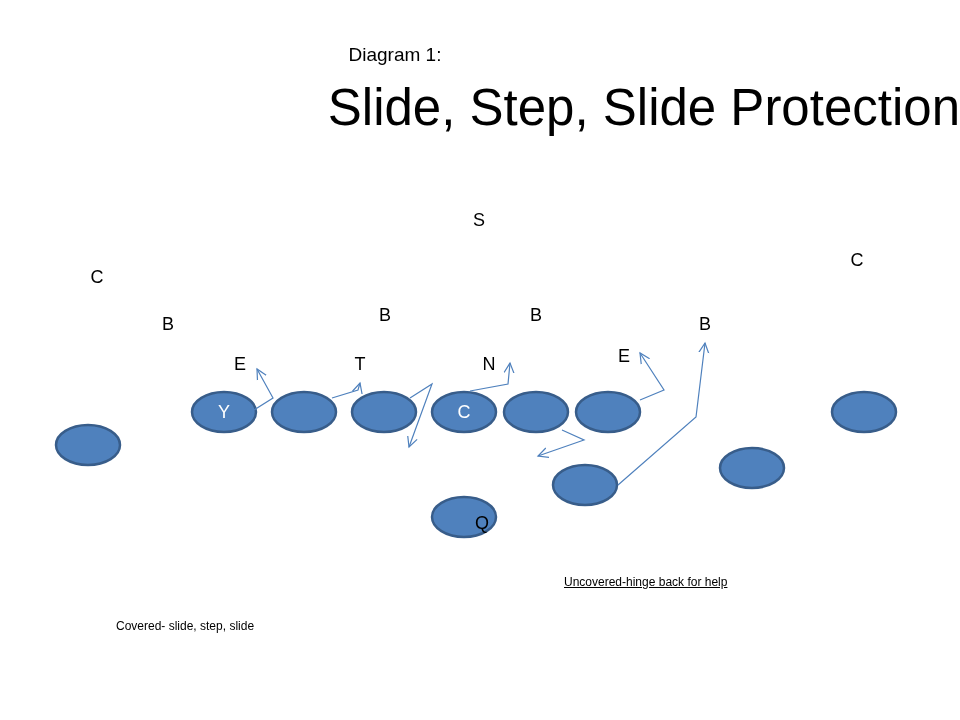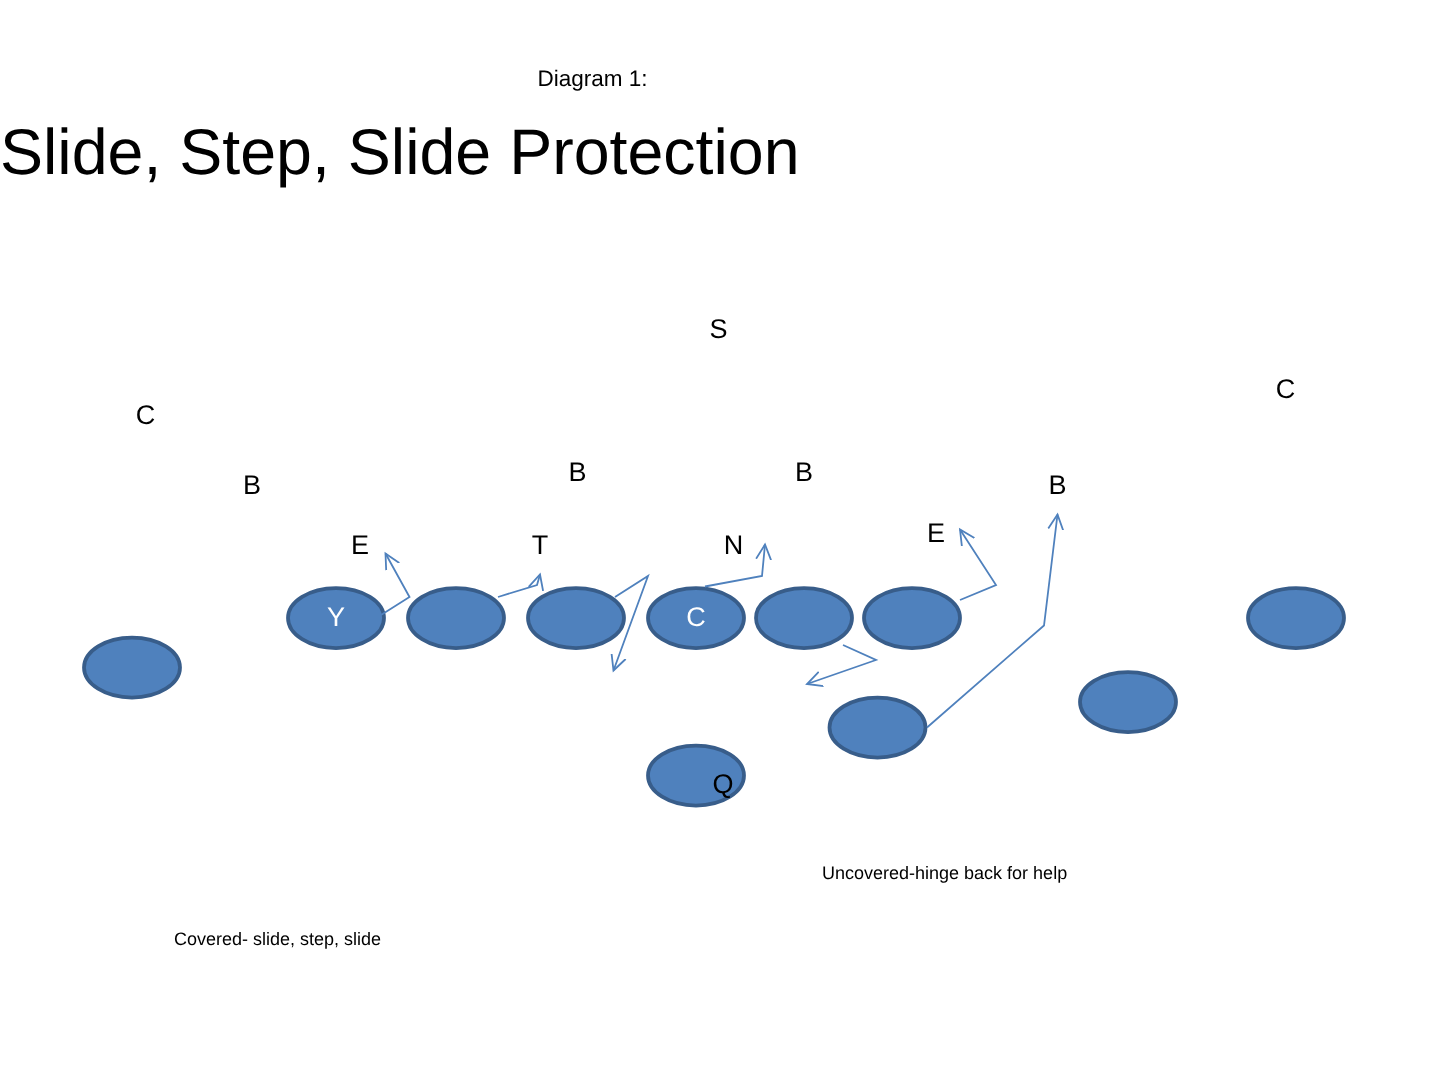--- a/index.html
+++ b/index.html
@@ -1,21 +1,21 @@
 <!DOCTYPE html>
 <html><head>
   <meta charset="utf-8">
   <style>
     html, body { margin: 0; padding: 0; background: #ffffff; }
     body { width: 960px; height: 720px; position: relative; overflow: hidden;
            font-family: "Liberation Sans", sans-serif; color: #000; }
     .subtitle { position: absolute; left: 0; width: 790px; top: 44px; text-align: center;
-                font-size: 15px; }
-    .title { position: absolute; left: 0; width: 960px; top: 78px; text-align: left;
-             font-size: 43px; }
+                font-size: 19px; }
+    .title { position: absolute; left: 0; width: 960px; top: 78px; text-align: right;
+             font-size: 51px; }
     svg { position: absolute; left: 0; top: 0; }
     .lbl { position: absolute; font-size: 18px; transform: translate(-50%, -50%); }
     .note { position: absolute; font-size: 12px; }
   </style>
 </head>
 <body>
 
 <div class="subtitle">Diagram 1:</div>
 <div class="title">Slide, Step, Slide Protection</div>
 
@@ -69,13 +69,13 @@
     <div class="lbl" style="left: 489px; top: 364px;">N</div>
     <div class="lbl" style="left: 624px; top: 356px;">E</div>
   </div>
 <div id="offense-labels">
     <div class="lbl" style="left: 224px; top: 412px; color: rgb(255, 255, 255);">Y</div>
     <div class="lbl" style="left: 464px; top: 412px; color: rgb(255, 255, 255);">C</div>
     <div class="lbl" style="left: 482px; top: 523px; color: rgb(0, 0, 0);">Q</div>
   </div>
 
 <div class="note" style="left:116px; top:619px;">Covered- slide, step, slide</div>
-<div class="note" style="left:548px; top:575px;">Uncovered-hinge back for help</div>
+<div class="note" style="left:564px; top:575px;text-decoration:underline;">Uncovered-hinge back for help</div>
 
 </body></html>

